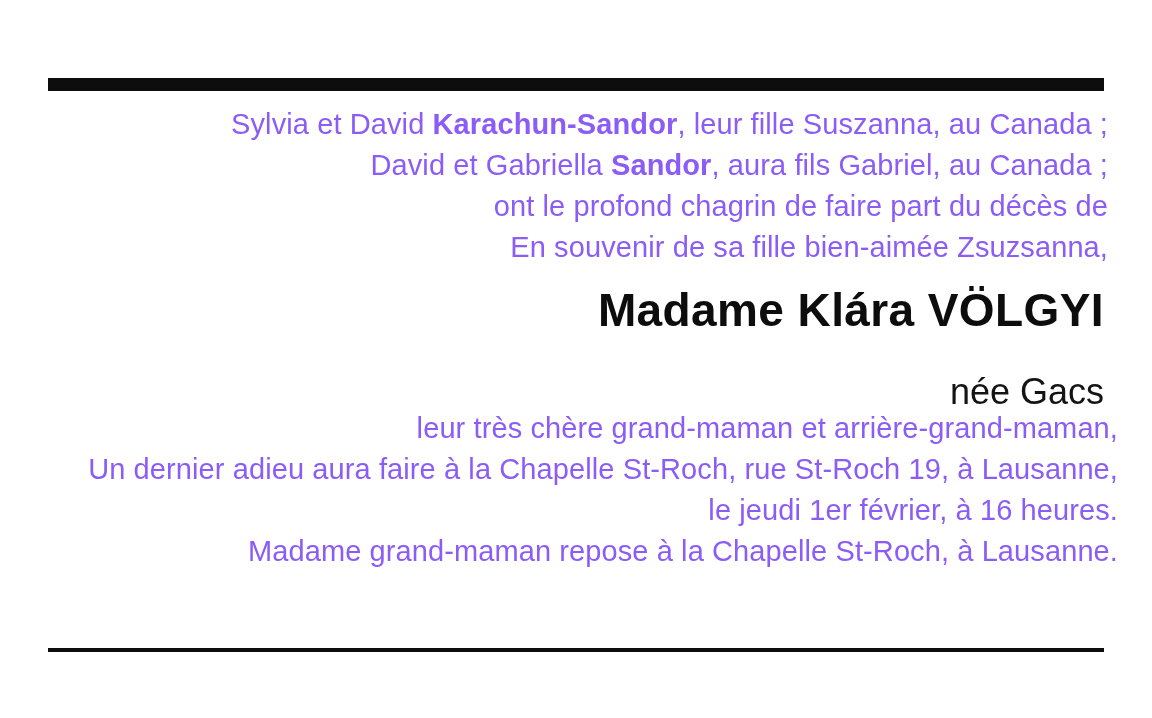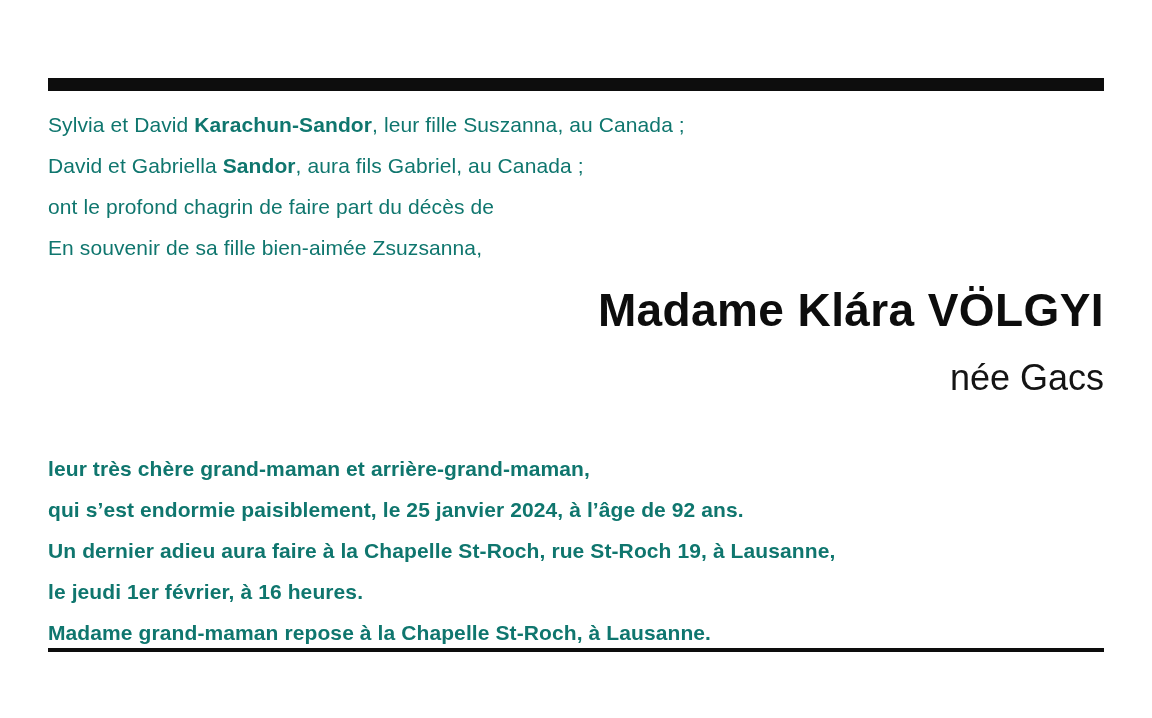--- a/index.html
+++ b/index.html
@@ -39,25 +39,26 @@
     height: 4px;
     background: #0d0d0d;
   }
   .body-block {
     position: absolute;
     left: 48px;
     top: 104px;
     width: 1060px;
   }
   .line {
-    font-size: 21px;
+    font-size: 29px;
     line-height: 41px;
     letter-spacing: 0.1px;
     white-space: nowrap;
-    color: #0f766e;
+    color: #8b5cf6;
+    text-align: right;
   }
   .line b {
     font-weight: 700;
   }
   .name-block {
     position: absolute;
     left: 48px;
     top: 282px;
     width: 1056px;
     text-align: right;
@@ -66,29 +67,28 @@
     font-size: 46px;
     font-weight: 700;
     line-height: 56px;
     letter-spacing: 0.4px;
     color: #0d0d0d;
   }
   .deceased-maiden {
     font-size: 36px;
     font-weight: 400;
     line-height: 52px;
-    margin-top: 14px;
+    margin-top: 28px;
     color: #141414;
   }
   .details-block {
     position: absolute;
     left: 48px;
-    top: 448px;
+    top: 408px;
     width: 1070px;
-    font-weight: bold;
   }
 </style>
 </head>
 <body>
 
 <div class="notice">
 
   <div class="rule-top"></div>
 
   <div class="body-block">
@@ -102,21 +102,20 @@
     <div class="line">En souvenir de sa fille bien-aimée Zsuzsanna,</div>
   </div>
 
   <div class="name-block">
     <div class="deceased-name">Madame Klára VÖLGYI</div>
     <div class="deceased-maiden">née Gacs</div>
   </div>
 
   <div class="details-block">
     <div class="line">leur très chère grand-maman et arrière-grand-maman,</div>
-    <div class="line">qui s’est endormie paisiblement, le 25 janvier 2024, à l’âge de 92 ans.</div>
     <div class="line">Un dernier adieu aura faire à la Chapelle St-Roch, rue St-Roch 19, à Lausanne,</div>
     <div class="line">le jeudi 1er février, à 16 heures.</div>
     <div class="line">Madame grand-maman repose à la Chapelle St-Roch, à Lausanne.</div>
   </div>
 
   <div class="rule-bottom"></div>
 
 </div>
 
 </body></html>

